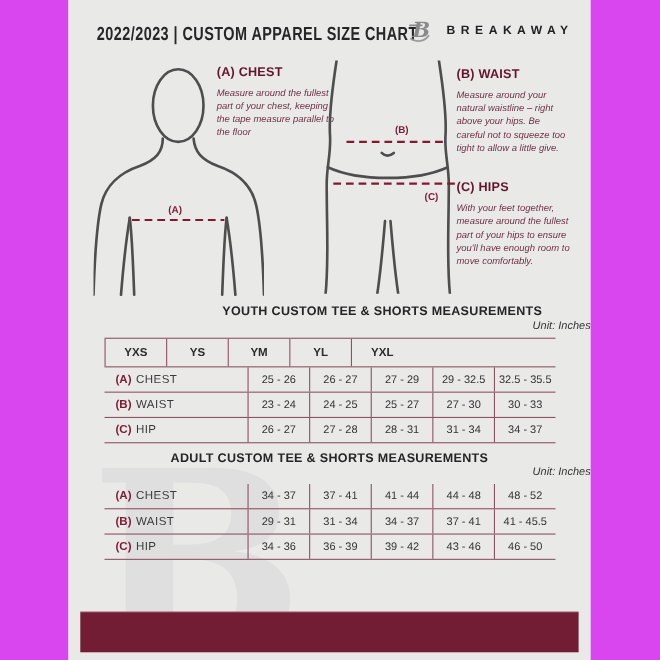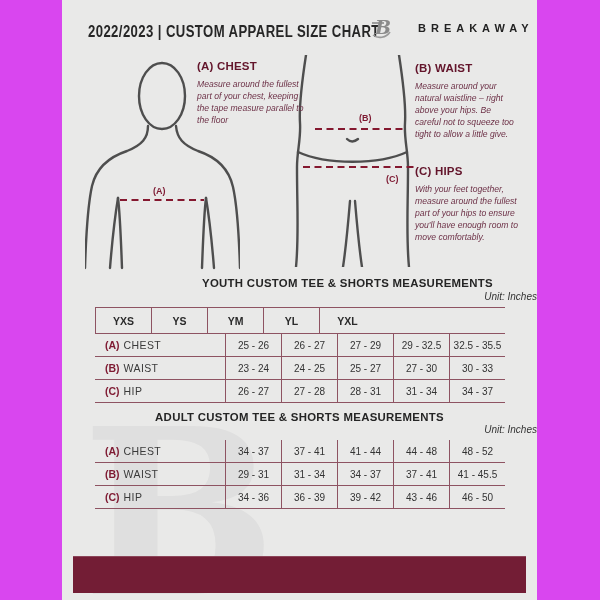--- a/index.html
+++ b/index.html
@@ -5,21 +5,21 @@
   html,body{margin:0;padding:0;background:#000;}
   .canvas{position:relative;width:600px;height:600px;background:#d946ef;overflow:hidden;
           font-family:"Liberation Sans",sans-serif;}
   .page{position:absolute;left:62px;top:0;width:475px;height:600px;background:#e9e9e8;}
 
   
   .header-title{position:absolute;left:26px;top:22px;font-size:16px;font-weight:bold;
     color:#262626;letter-spacing:.5px;white-space:nowrap;transform:scale(.82,1.08);
     transform-origin:left top;}
   .brand-wrap{position:absolute;left:308px;top:16px;display:flex;align-items:center;}
-  .brand-name{font-size:11px;font-weight:bold;color:#222;letter-spacing:5px;margin-left:24px;}
+  .brand-name{font-size:11px;font-weight:bold;color:#222;letter-spacing:5px;margin-left:12px;}
 
   
   .instr{position:absolute;z-index:2;}
   .instr h3{margin:0 0 6px 0;font-size:11.5px;font-weight:bold;color:#63152b;letter-spacing:.2px;}
   .instr p{margin:0;font-size:8.6px;line-height:1.4;font-style:italic;color:#6d3147;}
   .instr-a{left:135px;top:60px;width:112px;}
   .instr-b{left:353px;top:62px;width:102px;}
   .instr-c{left:353px;top:165px;width:108px;}
 
   

